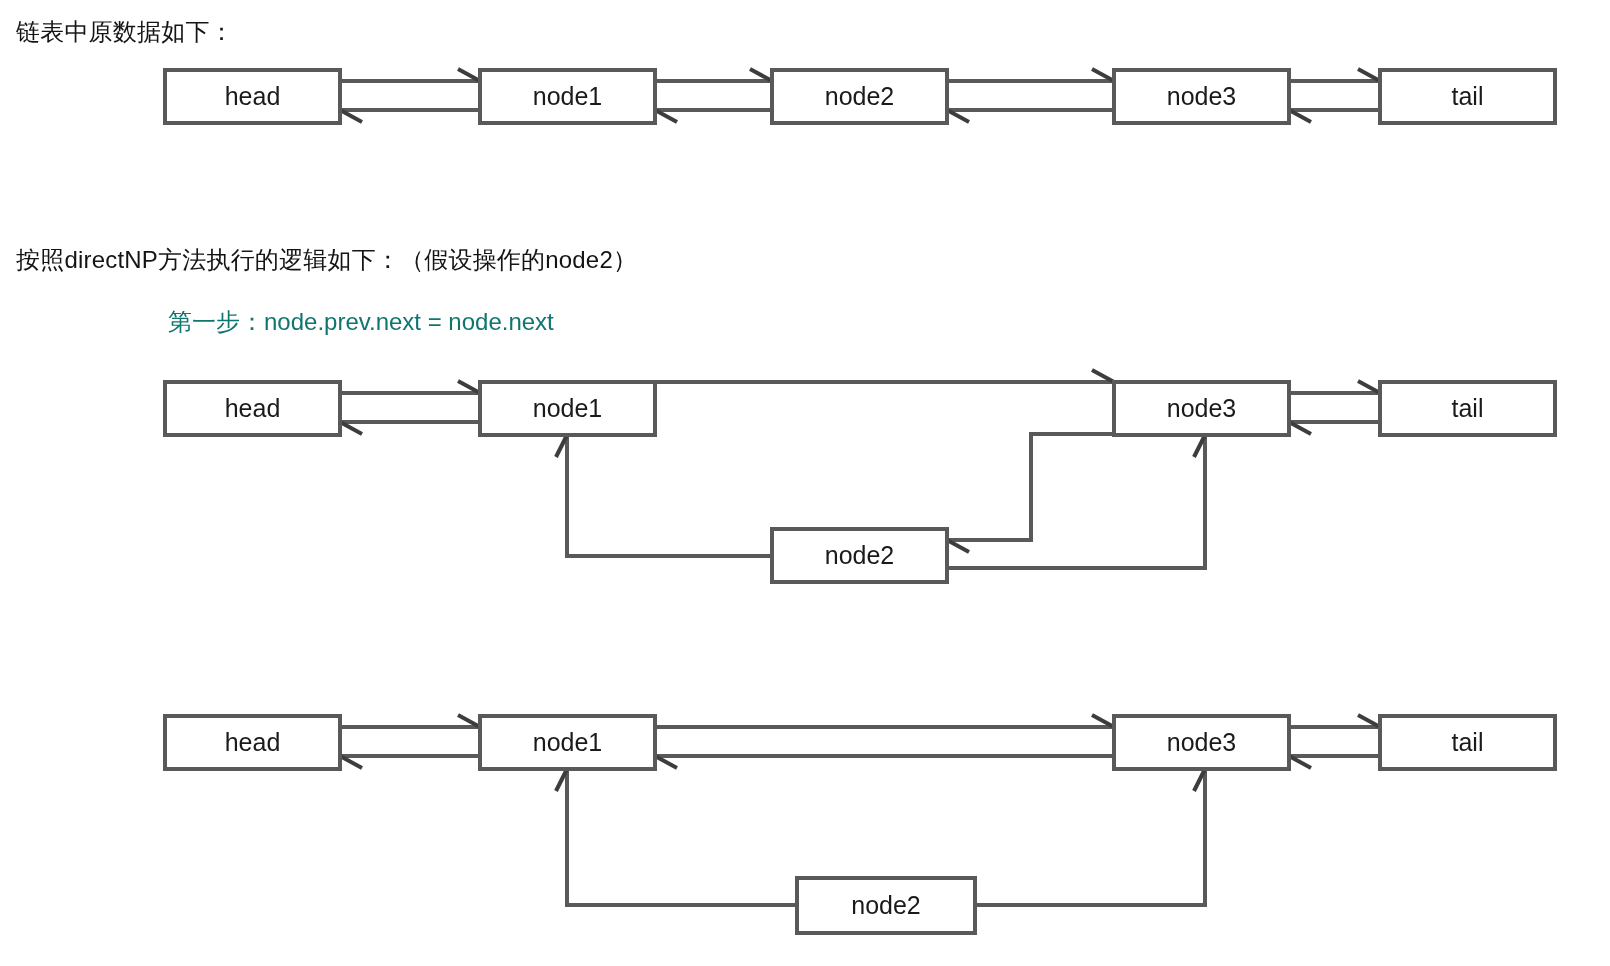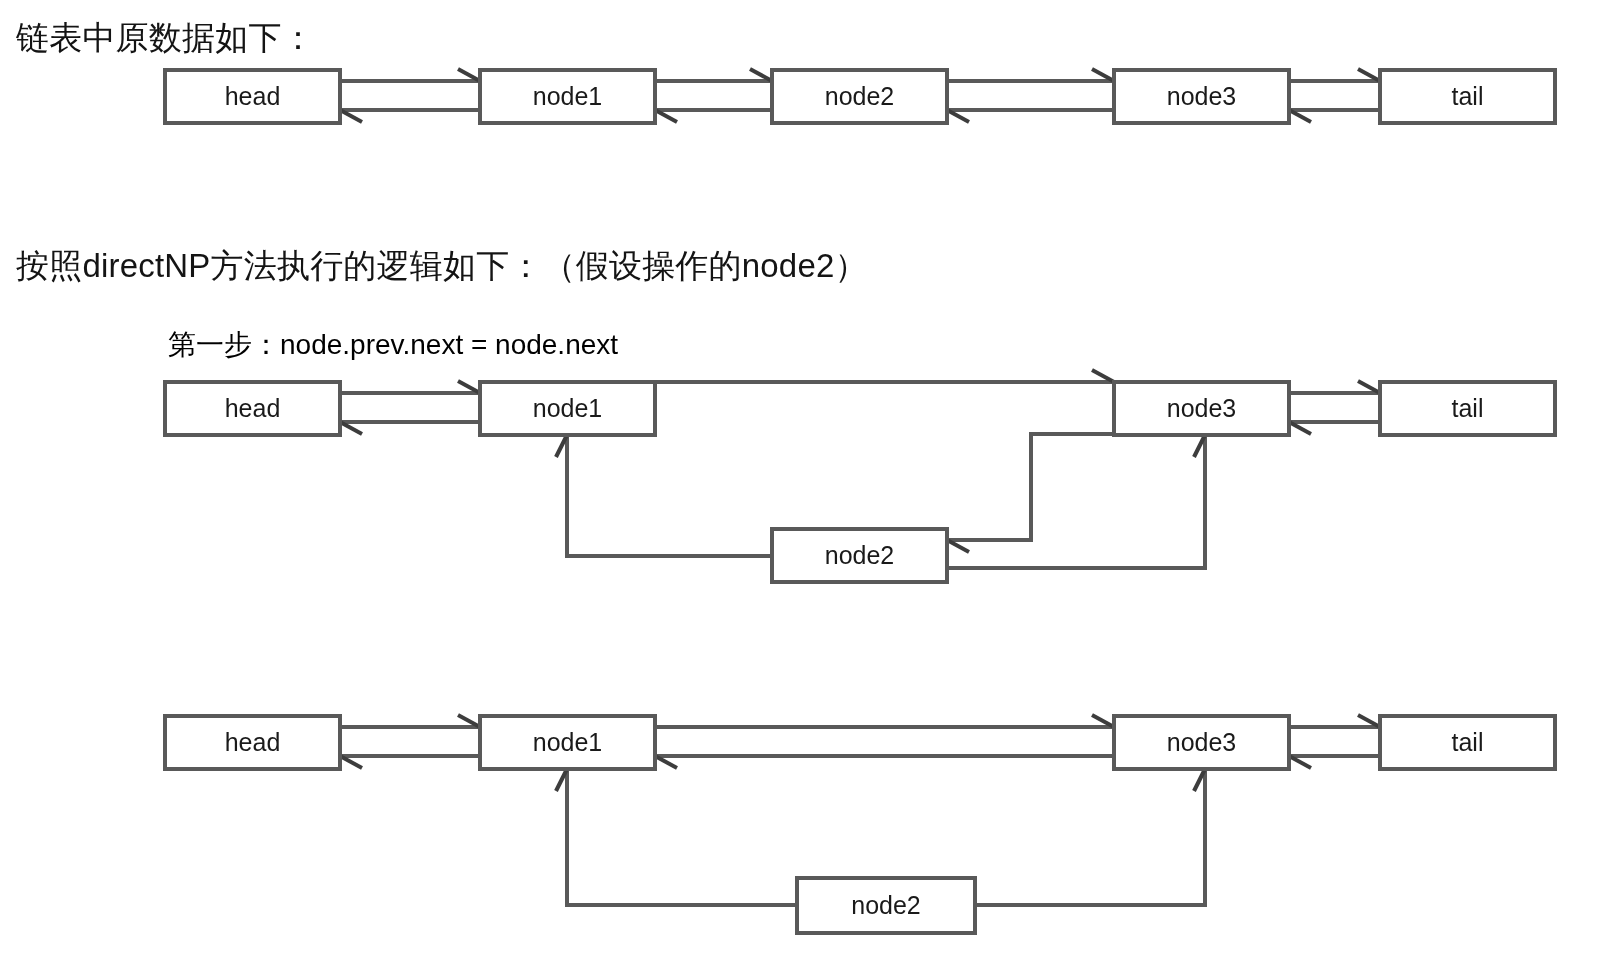--- a/index.html
+++ b/index.html
@@ -16,33 +16,32 @@
     font-family: "Liberation Sans", "DejaVu Sans", sans-serif;
     color: #1f1f1f;
   }
   .page {
     position: absolute;
     inset: 0;
   }
   .caption {
     position: absolute;
     white-space: nowrap;
-    font-size: 33px;
+    font-size: 24px;
     line-height: 1.2;
     color: #141414;
     letter-spacing: 0.2px;
   }
   .caption.intro-1 { left: 16px;  top: 18px; }
   .caption.intro-2 { left: 16px;  top: 228px; margin-top: 18px; }
   .step-label {
     position: absolute;
     white-space: nowrap;
-    font-size: 28px;
-    color: #000000;
-    margin-top: 20px;
+    font-size: 24px;
+    color: #0f766e;
   }
   .step-label.step-1 { left: 168px; top: 306px; }
   .step-label.step-2 { left: 168px; top: 641px; }
 
   svg.diagram {
     position: absolute;
     left: 0;
     top: 0;
     width: 1610px;
     height: 966px;

